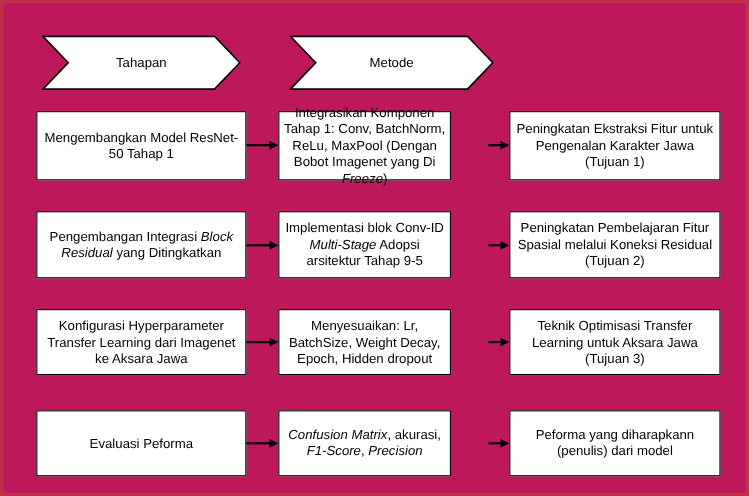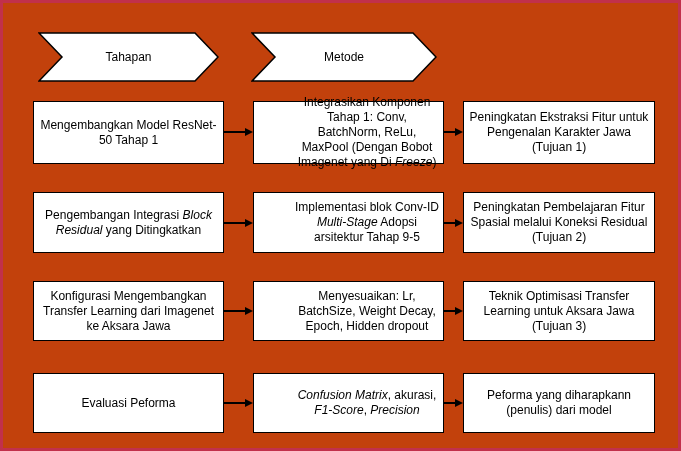--- a/index.html
+++ b/index.html
@@ -33,40 +33,40 @@
   .chevron .label {
     position: absolute;
     inset: 0;
     display: flex;
     align-items: center;
     justify-content: center;
     font-size: 12px;
     color: #000;
   }
   #hdr-tahapan  { left: 35px;  width: 181px; }
-  #hdr-metode   { left: 248px; width: 186px; }
+  #hdr-metode   { left: 260px; width: 186px; }
   #hdr-keluaran { left: 470px; width: 183px; }
 
   
   .box {
     position: absolute;
     box-sizing: border-box;
     background: #ffffff;
     border: 1.5px solid #000;
     display: flex;
     align-items: center;
     justify-content: center;
     text-align: center;
     font-size: 12px;
     line-height: 15px;
     color: #000;
     padding: 2px 3px;
   }
   .c1 { left: 30px;  width: 191px; }
-  .c2 { left: 250px; width: 191px; padding-left: 40px; }
+  .c2 { left: 250px; width: 157px; }
   .c3 { left: 460px; width: 192px; }
   .r1 { top: 98px;  height: 63px; }
   .r2 { top: 189px; height: 61px; }
   .r3 { top: 278px; height: 60px; }
   .r4 { top: 370px; height: 60px; }
 
   
   .arrow {
     position: absolute;
     height: 10px;
@@ -94,21 +94,21 @@
   .gap1 { left: 221px; width: 29px; }
   .gap2 { left: 441px; width: 19px; }
   .ar1 { top: 124px; }
   .ar2 { top: 215px; }
   .ar3 { top: 303px; }
   .ar4 { top: 395px; }
 </style>
 </head>
 <body>
 
-<div class="canvas" style="border-color: rgb(193, 48, 75); background: #c2410c;">
+<div class="canvas" style="border-color: rgb(193, 48, 75); background: #be185d;">
 
   <div class="chevron" id="hdr-tahapan">
     <svg viewBox="0 0 181 50">
       <polygon points="1,1 157,1 180,25 157,49 1,49 24,25" fill="#ffffff" stroke="#000000" stroke-width="1.5"></polygon>
     </svg>
     <div class="label">Tahapan</div>
   </div>
   <div class="chevron" id="hdr-metode">
     <svg viewBox="0 0 186 50">
       <polygon points="1,1 162,1 185,25 162,49 1,49 24,25" fill="#ffffff" stroke="#000000" stroke-width="1.5"></polygon>
@@ -134,21 +134,21 @@
   <div class="box c2 r2">
       <span><span>Implementasi blok Conv-ID </span><span style="font-style: italic;">Multi-Stage</span><span> Adopsi arsitektur Tahap 9-5</span></span>
     </div>
   <div class="box c3 r2">
       <span><span>Peningkatan Pembelajaran Fitur Spasial melalui Koneksi Residual (Tujuan 2)</span></span>
     </div>
   <div class="arrow gap1 ar2"></div>
   <div class="arrow gap2 ar2"></div>
 
   <div class="box c1 r3">
-      <span><span>Konfigurasi Mengembangkan </span><span style="">Transfer Learning</span><span> dari Imagenet ke Aksara Jawa</span></span>
+      <span><span>Konfigurasi Hyperparameter </span><span style="">Transfer Learning</span><span> dari Imagenet ke Aksara Jawa</span></span>
     </div>
   <div class="box c2 r3">
       <span><span>Menyesuaikan: Lr, BatchSize, Weight Decay, Epoch, Hidden dropout</span></span>
     </div>
   <div class="box c3 r3">
       <span><span>Teknik Optimisasi Transfer Learning untuk Aksara Jawa (Tujuan 3)</span></span>
     </div>
   <div class="arrow gap1 ar3"></div>
   <div class="arrow gap2 ar3"></div>
 

